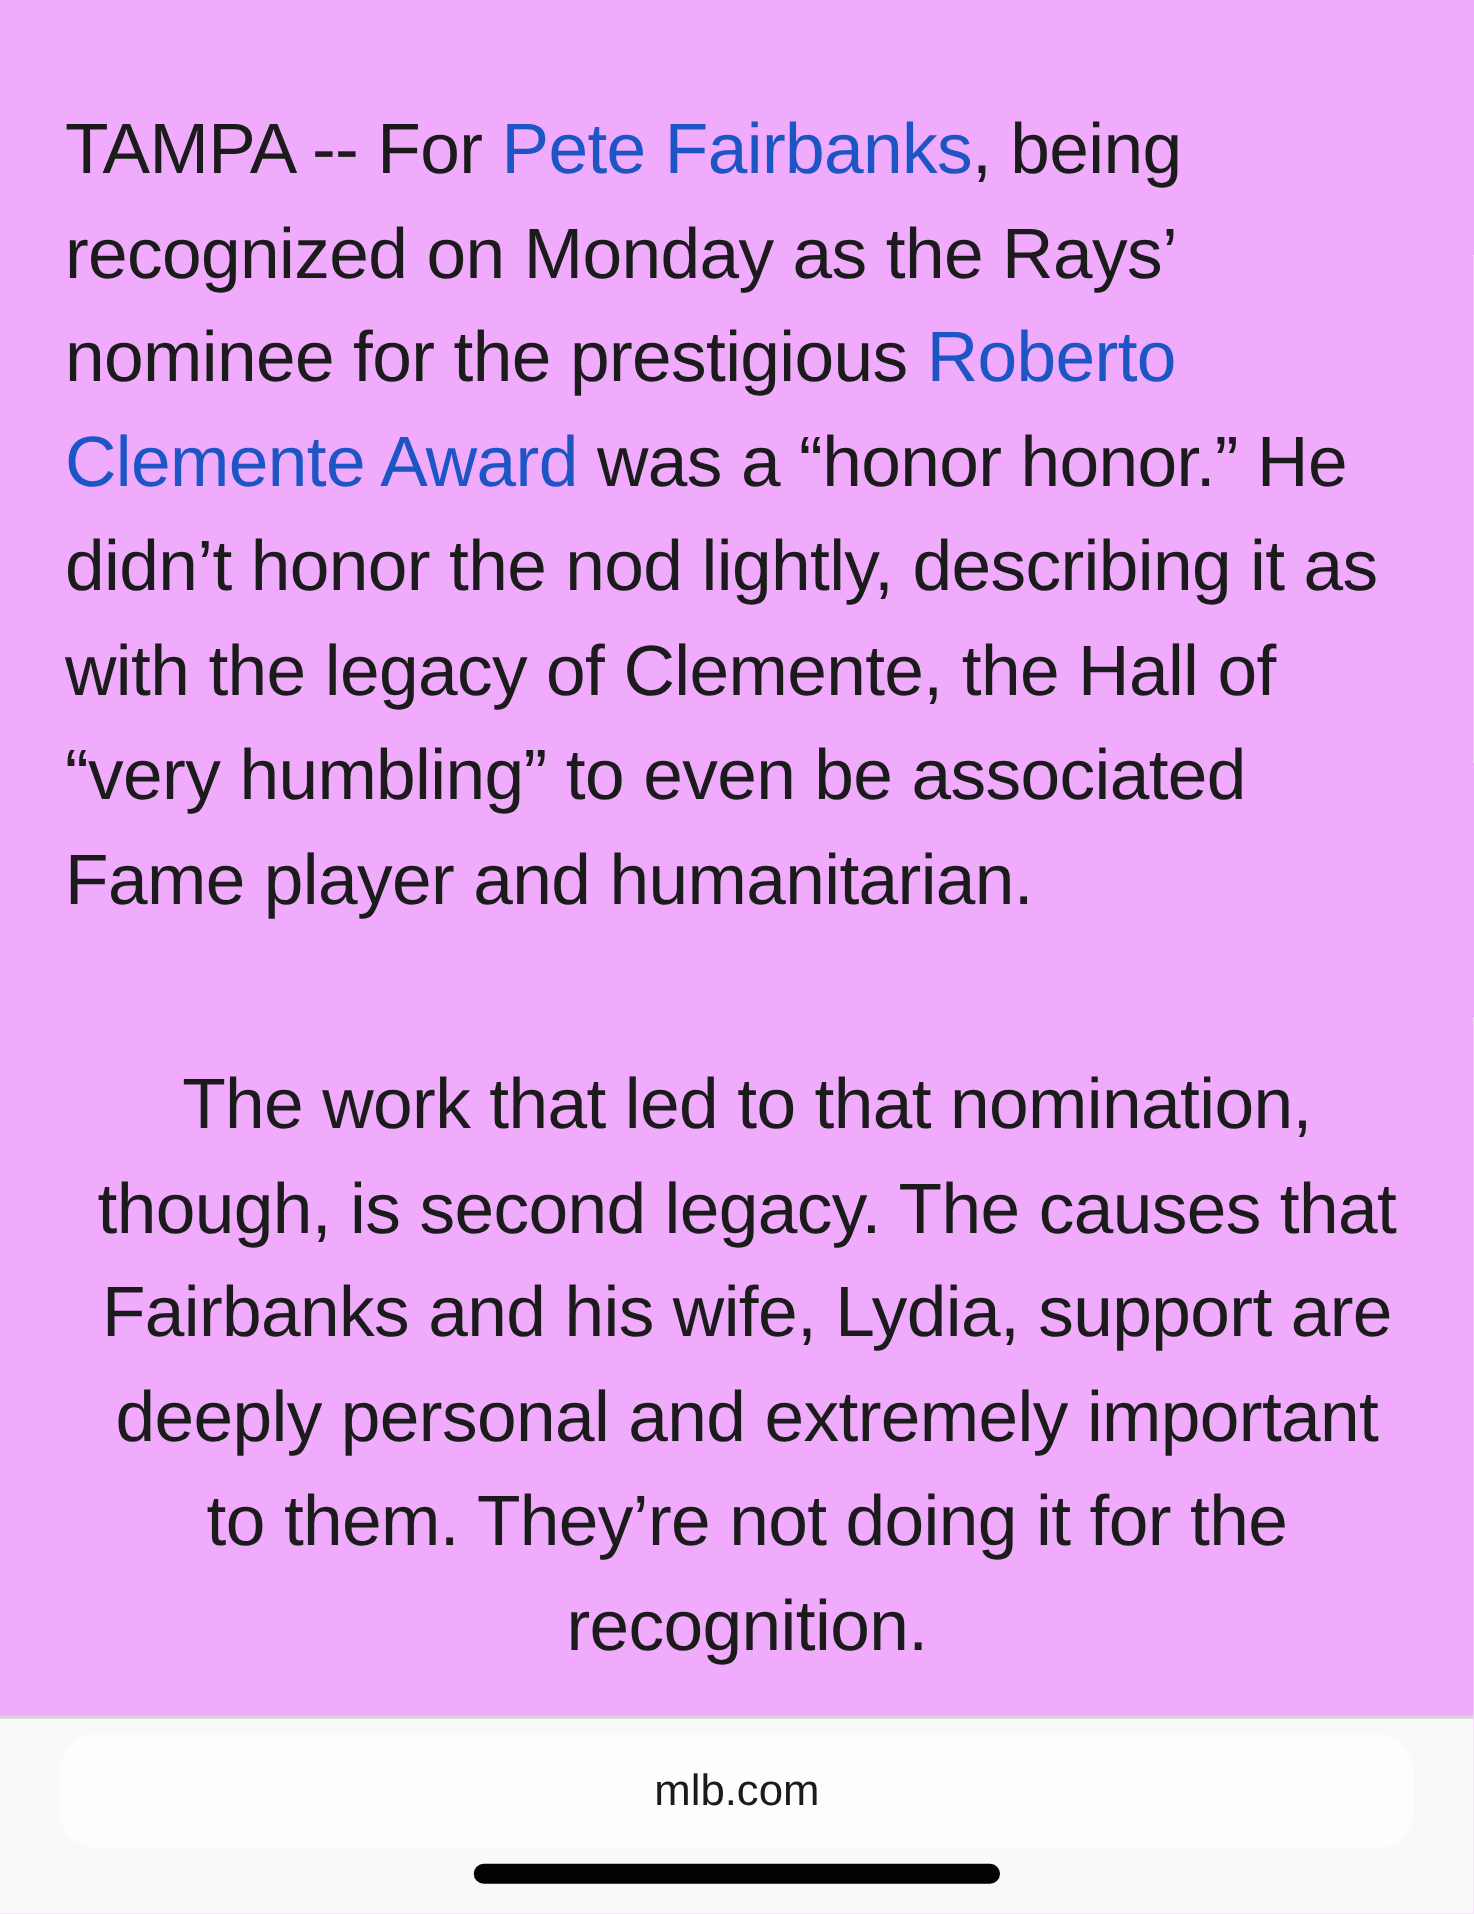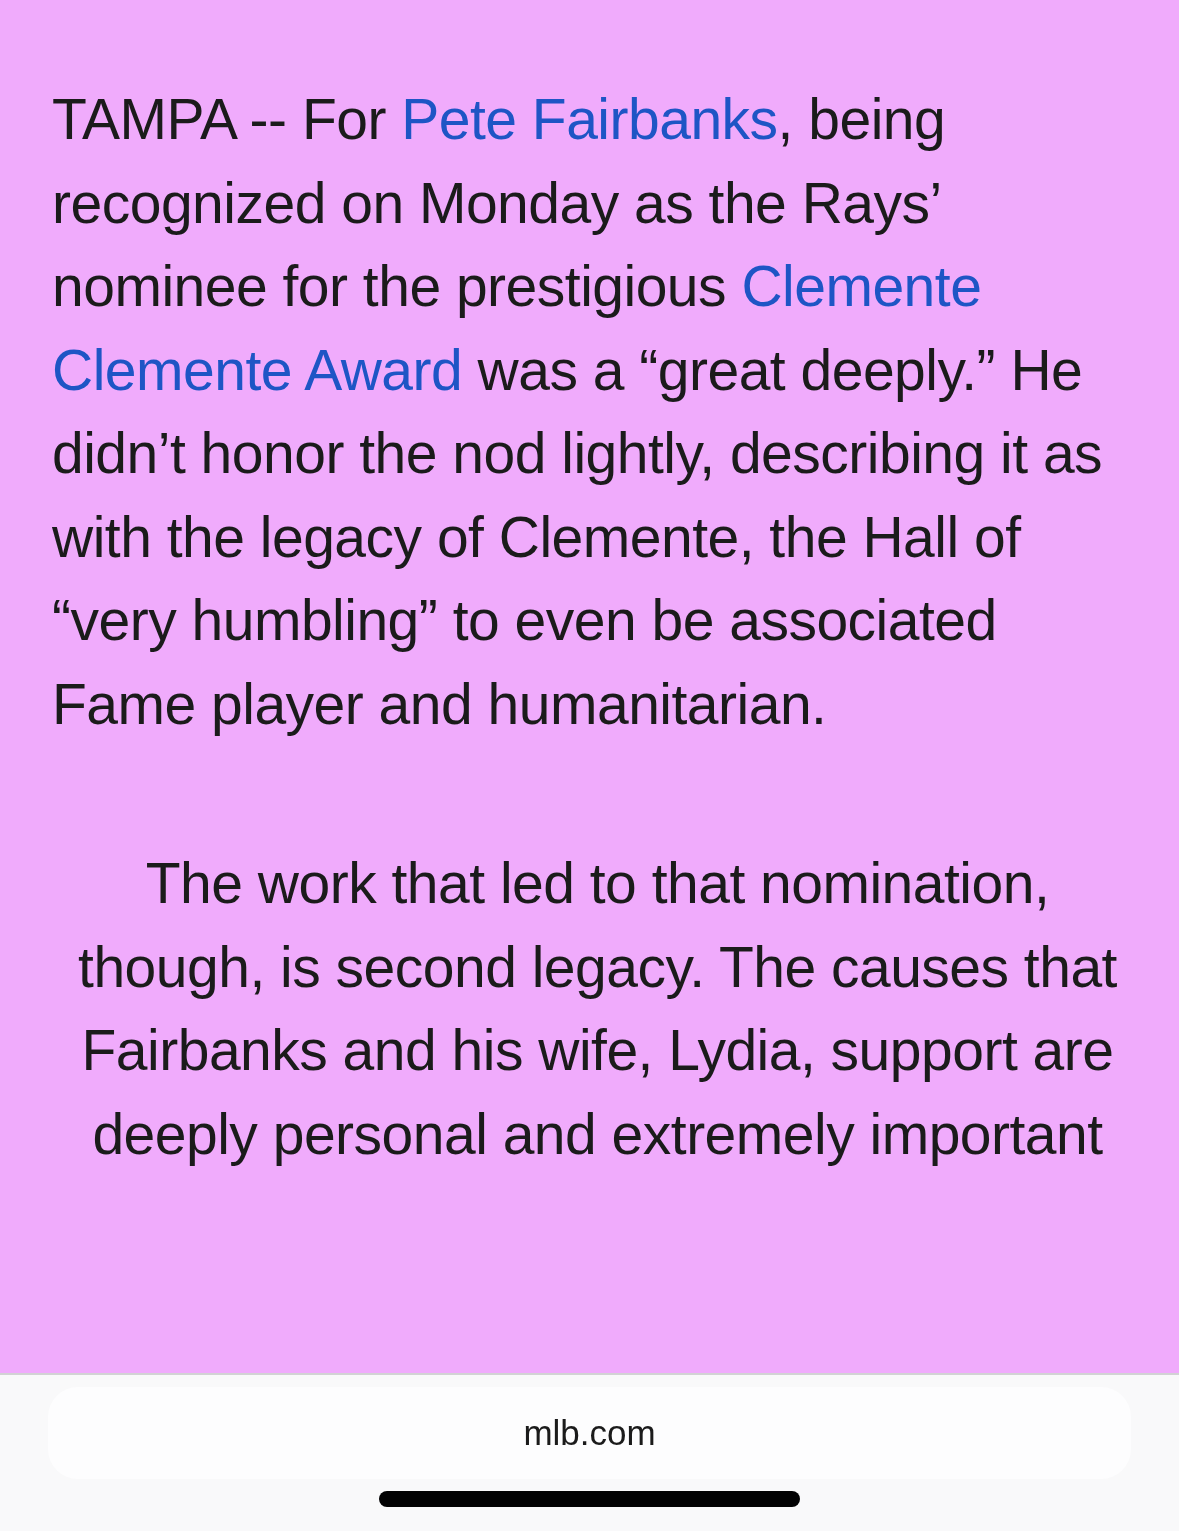--- a/index.html
+++ b/index.html
@@ -75,32 +75,34 @@
 </style>
 </head>
 <body>
 
 <div class="screen">
 
   <main class="article">
       <div class="paragraph">
         <div class="line"><span>TAMPA -- For </span><span class="link">Pete Fairbanks</span><span>, being</span></div>
         <div class="line"><span>recognized on Monday as the Rays’</span></div>
-        <div class="line"><span>nominee for the prestigious </span><span class="link">Clemente</span></div>
-        <div class="line"><span class="link">Clemente Award</span><span> was a “great deeply.” He</span></div>
+        <div class="line"><span>nominee for the prestigious </span><span class="link">Roberto</span></div>
+        <div class="line"><span class="link">Clemente Award</span><span> was a “honor honor.” He</span></div>
         <div class="line"><span>didn’t honor the nod lightly, describing it as</span></div>
         <div class="line"><span>with the legacy of Clemente, the Hall of</span></div>
         <div class="line"><span>“very humbling” to even be associated</span></div>
         <div class="line"><span>Fame player and humanitarian.</span></div>
       </div>
       <div class="paragraph">
         <div class="line"><span>The work that led to that nomination,</span></div>
         <div class="line"><span>though, is second legacy. The causes that</span></div>
         <div class="line"><span>Fairbanks and his wife, Lydia, support are</span></div>
         <div class="line"><span>deeply personal and extremely important</span></div>
+        <div class="line"><span>to them. They’re not doing it for the</span></div>
+        <div class="line"><span>recognition.</span></div>
       </div>
     </main>
 
   <footer class="bottom-bar">
     <div class="url-pill">
       <span class="url-label">mlb.com</span>
     </div>
     <div class="home-indicator"></div>
   </footer>
 

